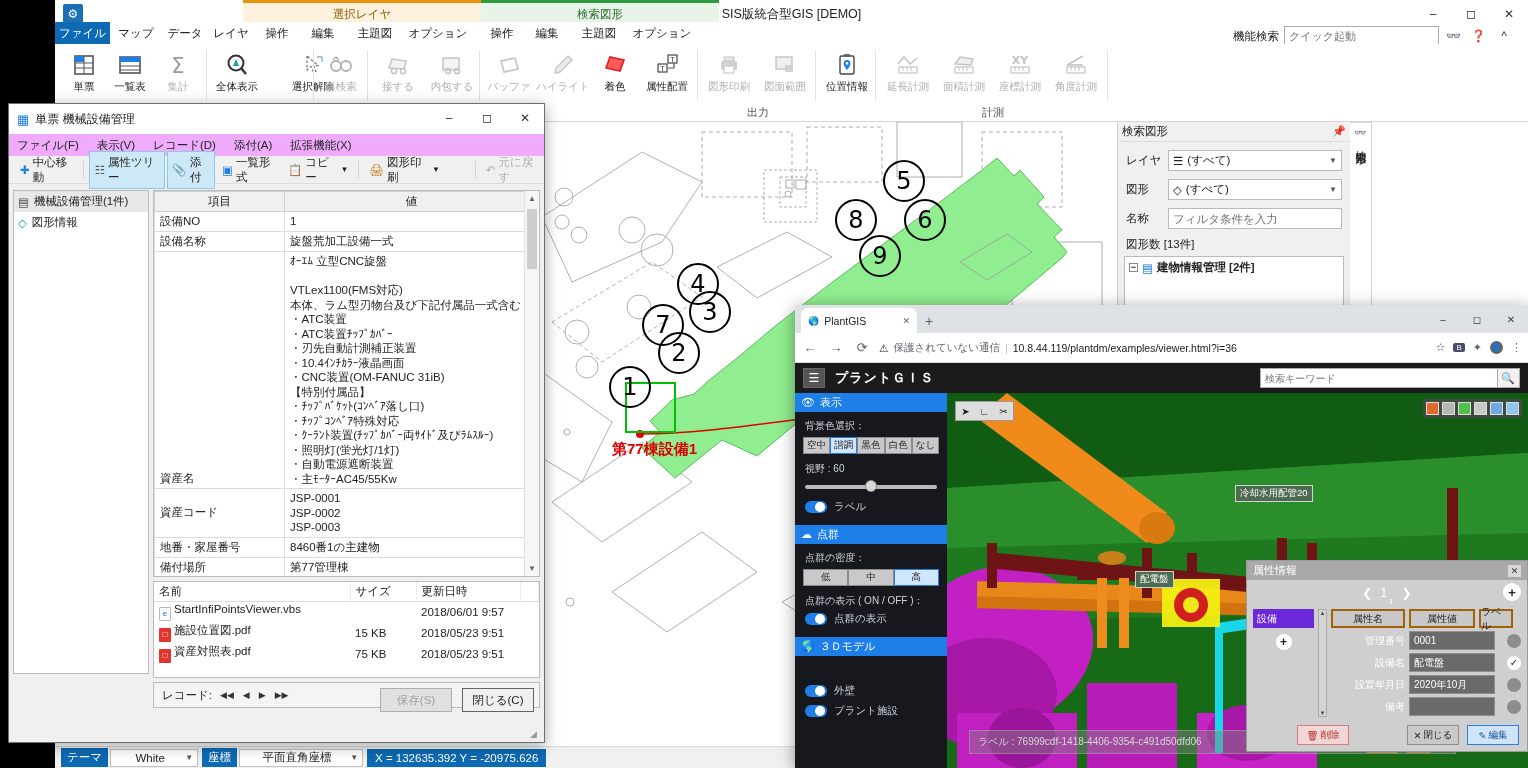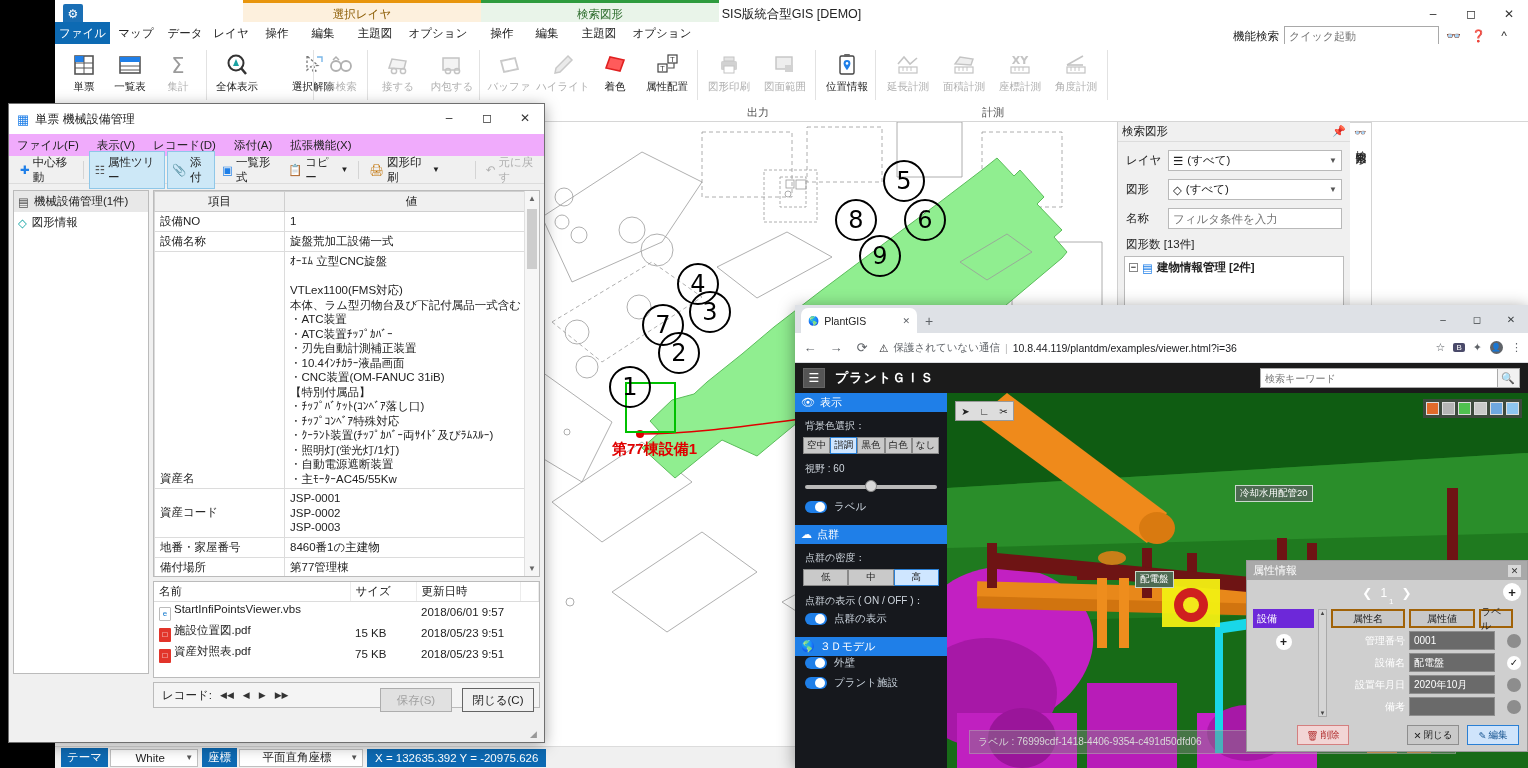--- a/index.html
+++ b/index.html
@@ -843,21 +843,21 @@
       <div class="pg-sub" style="margin-top:8px;">点群の表示 ( ON / OFF )：</div>
       <div class="pg-toggle" style="margin-top:3px;">
         <div class="pg-sw"></div>
         <div class="tl">点群の表示</div>
       </div>
 
       <div class="pg-sec" style="margin-top:11px;">
         <span>🌎</span>
         <span>３Ｄモデル</span>
       </div>
-      <div class="pg-toggle" style="margin-top:0;">
+      <div class="pg-toggle" style="margin-top:28px;">
         <div class="pg-sw"></div>
         <div class="tl">外壁</div>
       </div>
       <div class="pg-toggle" style="margin-top:6px;">
         <div class="pg-sw"></div>
         <div class="tl">プラント施設</div>
       </div>
     </div>
 
     <div id="pg-3d">

